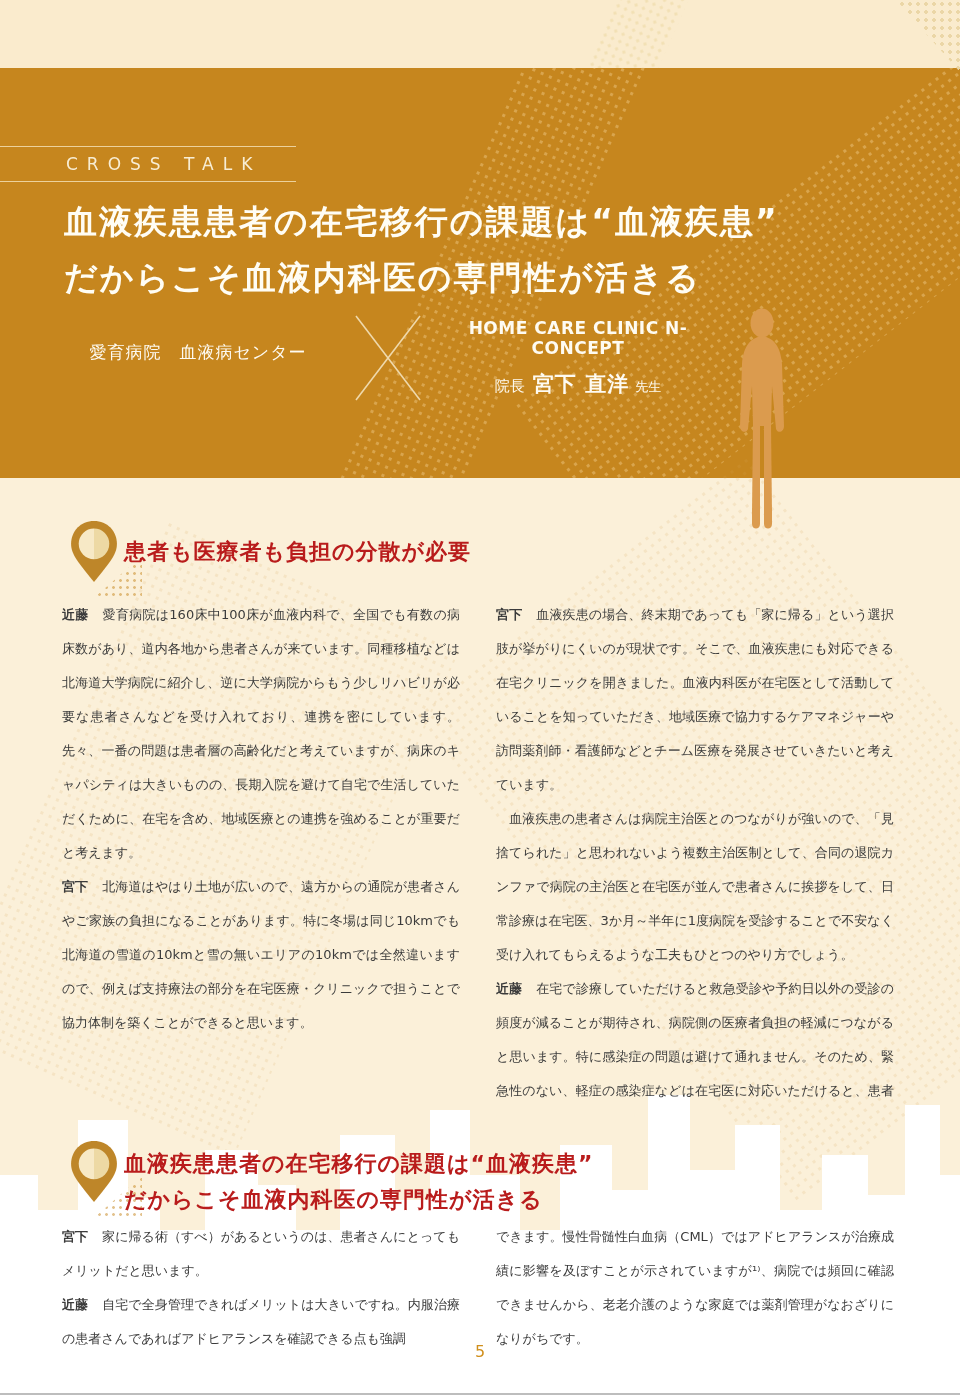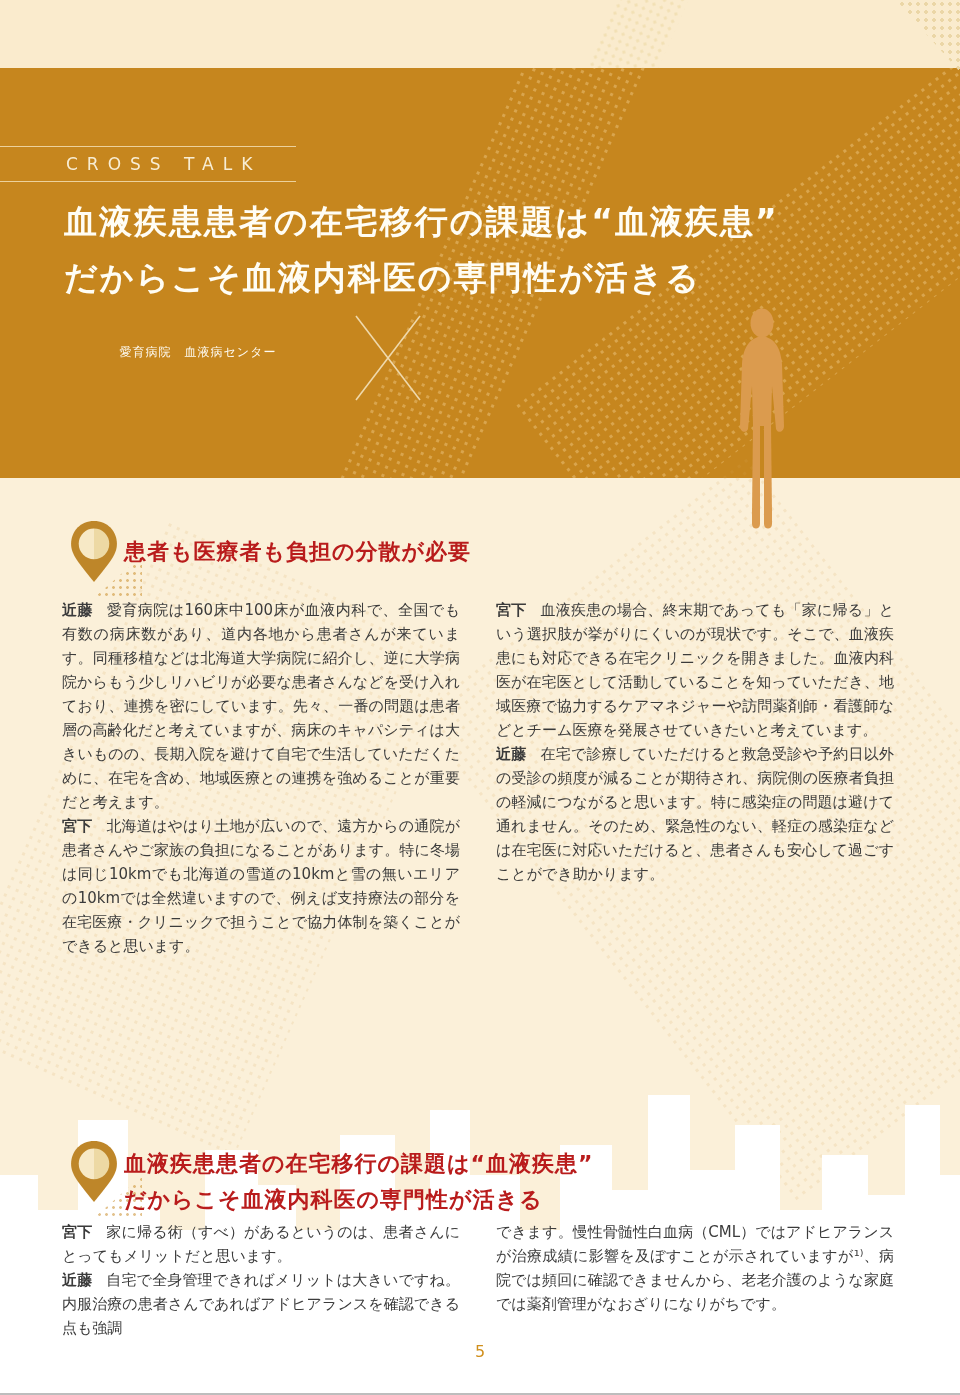--- a/index.html
+++ b/index.html
@@ -29,21 +29,21 @@
   .hdr-band-b{left:620px;top:300px;width:600px;height:175px;transform:rotate(-38deg);transform-origin:left bottom;}
   .kicker-box{
     position:absolute;left:0;top:78px;width:296px;box-sizing:border-box;
     border-top:1px solid rgba(245,227,188,.8);border-bottom:1px solid rgba(245,227,188,.8);
     padding:7px 0 7px 66px;
   }
   .kicker{font-size:17px;letter-spacing:9px;color:#F8EDD3;font-weight:500;}
   .title{position:absolute;left:64px;top:126px;font-size:33px;line-height:56px;font-weight:700;color:#FFFDF4;letter-spacing:2px;}
   .doctors{position:absolute;left:48px;top:244px;width:680px;display:flex;align-items:center;}
   .doc-block{width:300px;text-align:center;color:#FEFBF2;}
-  .doc-affil{font-size:12px;margin-bottom:12px;letter-spacing:1px;}
+  .doc-affil{font-size:17px;margin-bottom:12px;letter-spacing:1px;}
   .doc-affil-en{font-size:17px;font-weight:700;letter-spacing:.5px;}
   .doc-role{font-size:15px;margin-right:8px;}
   .doc-name{font-size:21px;font-weight:700;margin-right:6px;letter-spacing:1px;}
   .doc-hon{font-size:13px;}
   .x-divider{width:80px;height:92px;flex:0 0 auto;}
   
   .person{position:absolute;left:730px;top:308px;width:64px;height:226px;z-index:2;}
   
   .cream-band{position:absolute;background-image:radial-gradient(circle,rgba(214,164,86,.16) 1.5px,transparent 1.7px);background-size:9px 9px;z-index:0;}
   .cream-band-a{left:40px;top:560px;width:320px;height:560px;transform:rotate(24deg);}
@@ -60,21 +60,21 @@
   .pin-dots-1{left:96px;top:556px;}
   .pin-dots-2{left:96px;top:1176px;}
   .sec-heading{position:absolute;left:124px;color:#b91c1c;font-weight:700;font-size:22px;letter-spacing:1px;z-index:3;}
   .sec-heading-1{top:537px;}
   .sec-heading-2{top:1146px;line-height:36px;}
   
   .cols{position:absolute;left:62px;width:832px;display:flex;gap:36px;z-index:3;}
   .cols-1{top:598px;height:518px;overflow:hidden;}
   .cols-2{top:1220px;height:126px;overflow:hidden;}
   .col{flex:1 1 0;min-width:0;}
-  .para{margin:0;font-size:15px;line-height:24px;color:#3B3B3B;text-align:justify;}
+  .para{margin:0;font-size:13px;line-height:34px;color:#3B3B3B;text-align:justify;}
   .spk{font-weight:700;}
   .spk:not(:empty){margin-right:14px;}
   
   .skyline{position:absolute;left:0;top:1080px;width:960px;height:315px;z-index:1;}
   
   .page-num{position:absolute;left:0;top:1342px;width:960px;text-align:center;font-size:16px;color:#D08F1C;z-index:4;}
   .bottom-edge{position:absolute;left:0;bottom:0;width:960px;height:2px;background:#BDBDBD;z-index:5;}
 </style>
 </head>
 <body>
@@ -100,20 +100,26 @@
     </div>
 
     <div class="doctors">
       <div class="doc-block">
         <div class="doc-affil">愛育病院　血液病センター</div>
       </div>
       <svg class="x-divider" viewBox="0 0 80 92">
         <line x1="8" y1="4" x2="72" y2="88" stroke="#EFD9AC" stroke-width="1.6"></line>
         <line x1="72" y1="4" x2="8" y2="88" stroke="#EFD9AC" stroke-width="1.6"></line>
       </svg>
+      <div class="doc-block">
+        <div class="doc-affil doc-affil-en">HOME CARE CLINIC N-CONCEPT</div>
+        <div>
+          <span class="doc-role">院長</span><span class="doc-name">宮下 直洋</span><span class="doc-hon">先生</span>
+        </div>
+      </div>
     </div>
   </div>
 
   <svg class="person" viewBox="0 0 64 226">
     <g fill="#DB9B4E">
       <ellipse cx="32" cy="15" rx="11.5" ry="14.5"></ellipse>
       <path d="M32,28 C18,30 13,42 12,56 L10,118 C10,124 16,126 18,121 L22,78 L23,118 L41,118 L42,78 L46,121 C48,126 54,124 54,118 L52,56 C51,42 46,30 32,28 Z"></path>
       <path d="M23,116 L30,116 L30,204 C30,212 22,212 22,204 Z"></path>
       <path d="M34,116 L41,116 L42,204 C42,212 34,212 34,204 Z"></path>
       <path d="M22,200 h8 v16 c0,6 -8,6 -8,0 Z"></path>
@@ -137,20 +143,21 @@
   <div class="sec-heading sec-heading-1">患者も医療者も負担の分散が必要</div>
 
   <div class="cols cols-1">
     <div class="col">
       <p class="para"><b class="spk">近藤</b><span>愛育病院は160床中100床が血液内科で、全国でも有数の病床数があり、道内各地から患者さんが来ています。同種移植などは北海道大学病院に紹介し、逆に大学病院からもう少しリハビリが必要な患者さんなどを受け入れており、連携を密にしています。先々、一番の問題は患者層の高齢化だと考えていますが、病床のキャパシティは大きいものの、長期入院を避けて自宅で生活していただくために、在宅を含め、地域医療との連携を強めることが重要だと考えます。</span></p>
       <p class="para"><b class="spk">宮下</b><span>北海道はやはり土地が広いので、遠方からの通院が患者さんやご家族の負担になることがあります。特に冬場は同じ10kmでも北海道の雪道の10kmと雪の無いエリアの10kmでは全然違いますので、例えば支持療法の部分を在宅医療・クリニックで担うことで協力体制を築くことができると思います。</span></p>
 
     </div>
     <div class="col">
       <p class="para"><b class="spk">宮下</b><span>血液疾患の場合、終末期であっても「家に帰る」という選択肢が挙がりにくいのが現状です。そこで、血液疾患にも対応できる在宅クリニックを開きました。血液内科医が在宅医として活動していることを知っていただき、地域医療で協力するケアマネジャーや訪問薬剤師・看護師などとチーム医療を発展させていきたいと考えています。</span></p>
+      <p class="para"><b class="spk"></b><span>　血液疾患の患者さんは病院主治医とのつながりが強いので、「見捨てられた」と思われないよう複数主治医制として、合同の退院カンファで病院の主治医と在宅医が並んで患者さんに挨拶をして、日常診療は在宅医、3か月～半年に1度病院を受診することで不安なく受け入れてもらえるような工夫もひとつのやり方でしょう。</span></p>
       <p class="para"><b class="spk">近藤</b><span>在宅で診療していただけると救急受診や予約日以外の受診の頻度が減ることが期待され、病院側の医療者負担の軽減につながると思います。特に感染症の問題は避けて通れません。そのため、緊急性のない、軽症の感染症などは在宅医に対応いただけると、患者さんも安心して過ごすことができ助かります。</span></p>
     </div>
   </div>
 
   <svg class="pin pin-2" viewBox="0 0 50 66">
     <path d="M25,1 C11,1 1,11.5 1,25 C1,35.5 7,43 25,65 C43,43 49,35.5 49,25 C49,11.5 39,1 25,1 Z" fill="#BE8629"></path>
     <path d="M25,9 A16 16 0 0 0 25,41 Z" fill="#F7E9C6"></path>
     <path d="M25,9 A16 16 0 0 1 25,41 Z" fill="#EDD9A4"></path>
   </svg>
   <div class="pin-dots pin-dots-2"></div>

